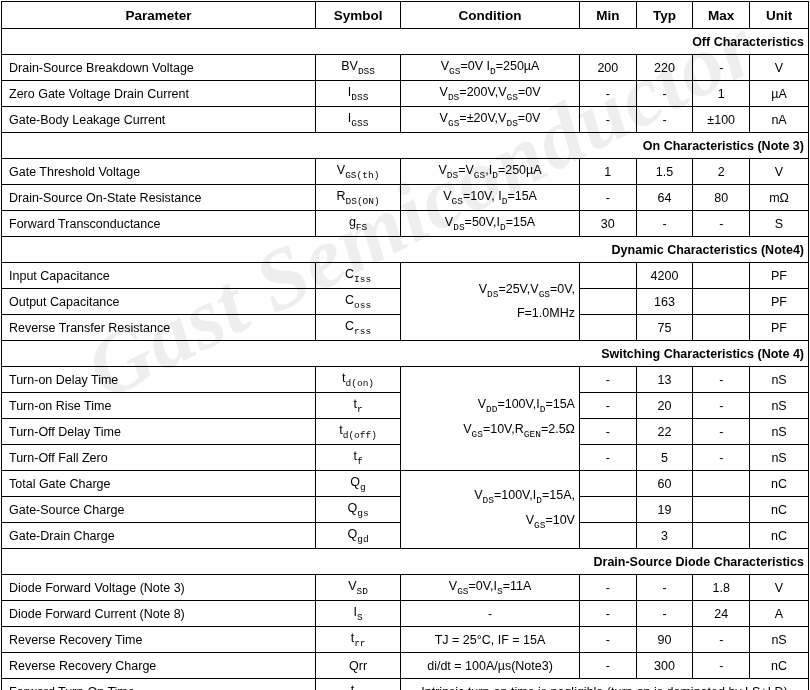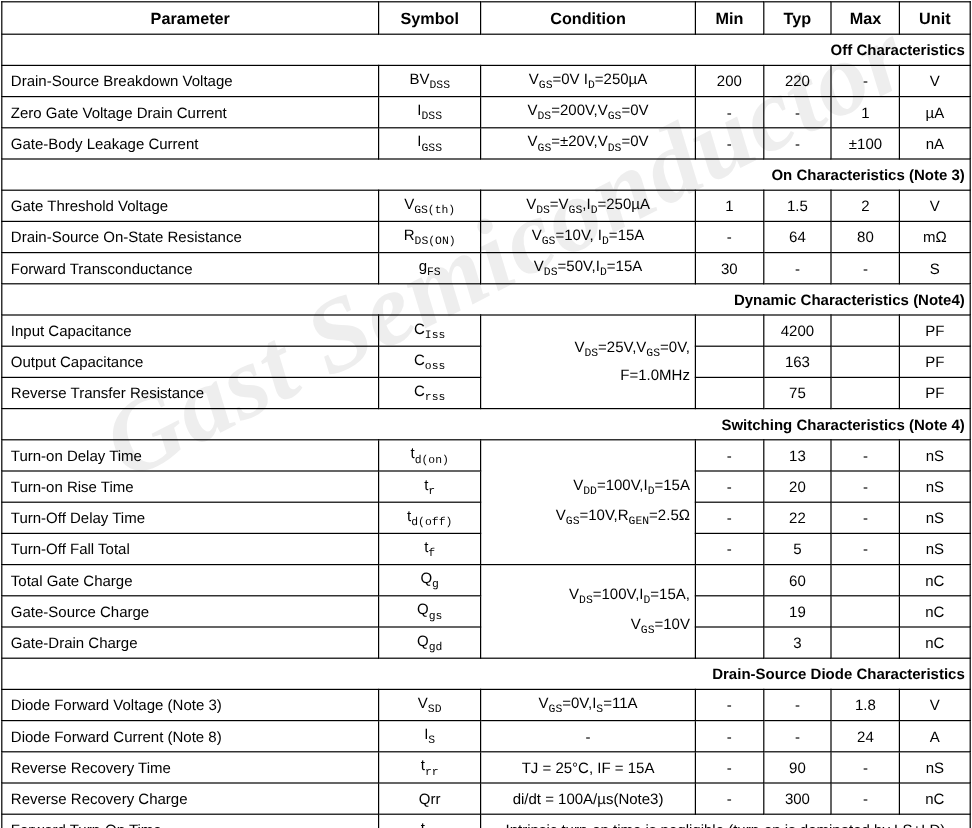--- a/index.html
+++ b/index.html
@@ -240,21 +240,21 @@
       </tr>
       <tr>
         <td class="param">Turn-Off Delay Time</td>
         <td class="center">t<span class="sub">d(off)</span></td>
         <td class="center">-</td>
         <td class="center">22</td>
         <td class="center">-</td>
         <td class="center">nS</td>
       </tr>
       <tr>
-        <td class="param">Turn-Off Fall Total</td>
+        <td class="param">Turn-Off Fall Zero</td>
         <td class="center">t<span class="sub">f</span></td>
         <td class="center">-</td>
         <td class="center">5</td>
         <td class="center">-</td>
         <td class="center">nS</td>
       </tr>
       <tr>
         <td class="param">Total Gate Charge</td>
         <td class="center">Q<span class="sub">g</span></td>
         <td class="cond-merge" rowspan="3">

